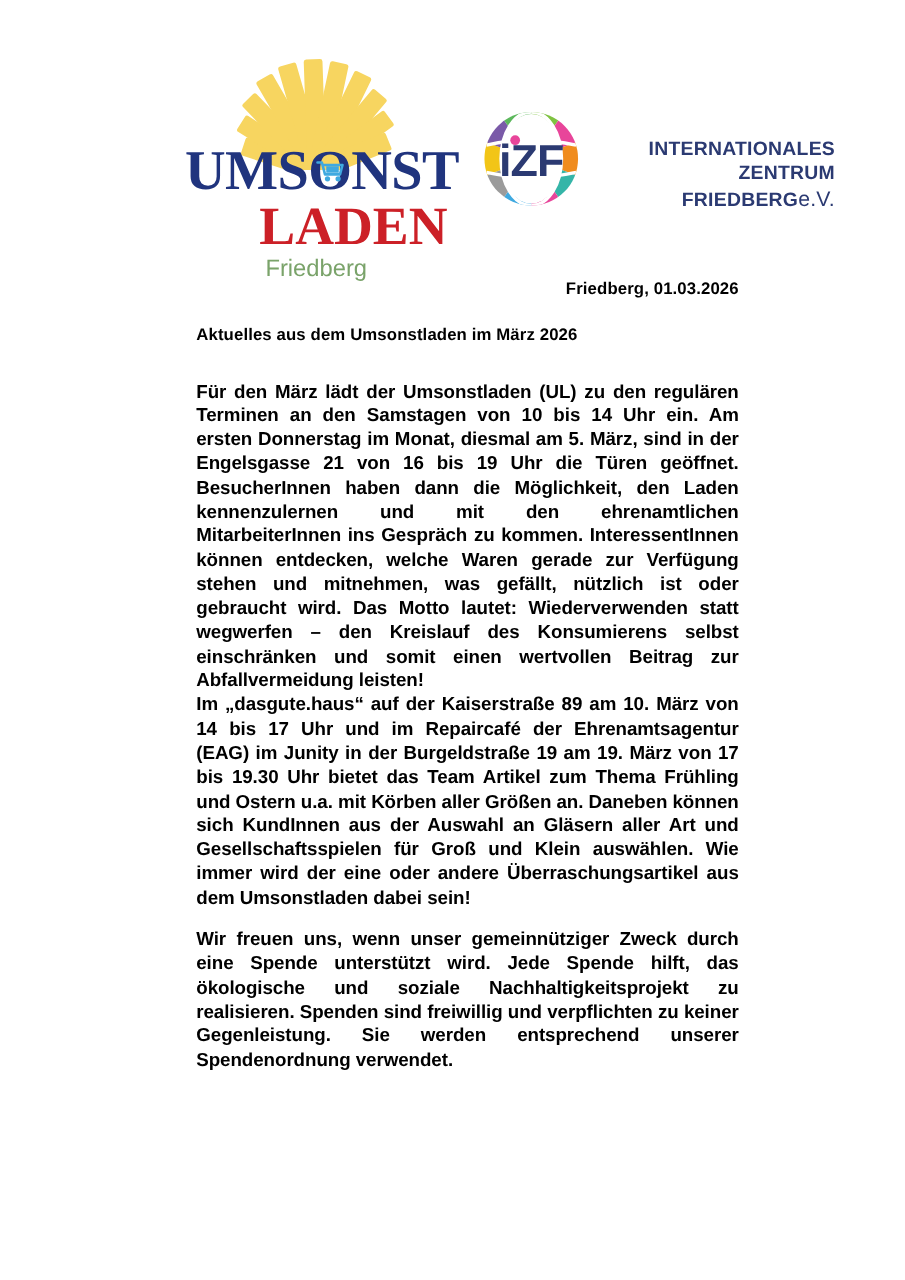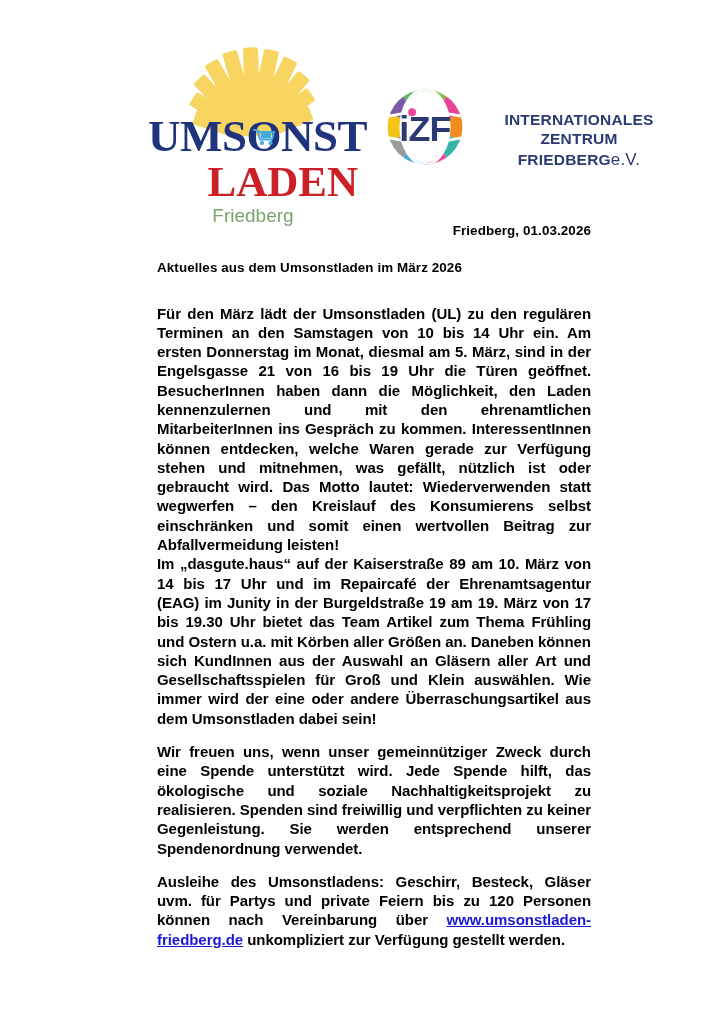--- a/index.html
+++ b/index.html
@@ -122,21 +122,21 @@
     left: 386px;
     top: 88px;
     width: 78px;
     height: 78px;
   }
   .izf-text {
     position: absolute;
     left: 490px;
     top: 110px;
     width: 178px;
-    text-align: center;
+    text-align: right;
     color: #2b3a72;
     font-family: "Liberation Sans", sans-serif;
     font-weight: bold;
     font-size: 15.5px;
     line-height: 1.25;
     letter-spacing: 0.2px;
   }
   .izf-text .ev {
     font-weight: normal;
     font-size: 17px;
@@ -261,15 +261,14 @@
 
   <div class="doc-title">Aktuelles aus dem Umsonstladen im März 2026</div>
 
   <p class="para tight">Für den März lädt der Umsonstladen (UL) zu den regulären Terminen an den Samstagen von 10 bis 14 Uhr ein. Am ersten Donnerstag im Monat, diesmal am 5. März, sind in der Engelsgasse 21 von 16 bis 19 Uhr die Türen geöffnet. BesucherInnen haben dann die Möglichkeit, den Laden kennenzulernen und mit den ehrenamtlichen MitarbeiterInnen ins Gespräch zu kommen. InteressentInnen können entdecken, welche Waren gerade zur Verfügung stehen und mitnehmen, was gefällt, nützlich ist oder gebraucht wird. Das Motto lautet: Wiederverwenden statt wegwerfen – den Kreislauf des Konsumierens selbst einschränken und somit einen wertvollen Beitrag zur Abfallvermeidung leisten!</p>
 
   <p class="para">Im „dasgute.haus“ auf der Kaiserstraße 89 am 10. März von 14 bis 17 Uhr und im Repaircafé der Ehrenamtsagentur (EAG) im Junity in der Burgeldstraße 19 am 19. März von 17 bis 19.30 Uhr bietet das Team Artikel zum Thema Frühling und Ostern u.a. mit Körben aller Größen an. Daneben können sich KundInnen aus der Auswahl an Gläsern aller Art und Gesellschaftsspielen für Groß und Klein auswählen. Wie immer wird der eine oder andere Überraschungsartikel aus dem Umsonstladen dabei sein!</p>
 
 
   <p class="para">Wir freuen uns, wenn unser gemeinnütziger Zweck durch eine Spende unterstützt wird. Jede Spende hilft, das ökologische und soziale Nachhaltigkeitsprojekt zu realisieren. Spenden sind freiwillig und verpflichten zu keiner Gegenleistung. Sie werden entsprechend unserer Spendenordnung verwendet.</p>
 
-  <p class="para"><span>Ausleihe des Umsonstladens: Geschirr, Besteck, Gläser uvm. für Partys und private Feiern bis zu 120 Personen können nach Vereinbarung über </span><a class="link" href="#">www.umsonstladen-friedberg.de</a><span> unkompliziert zur Verfügung gestellt werden.</span></p>
 
 </div>
 
 </body></html>

